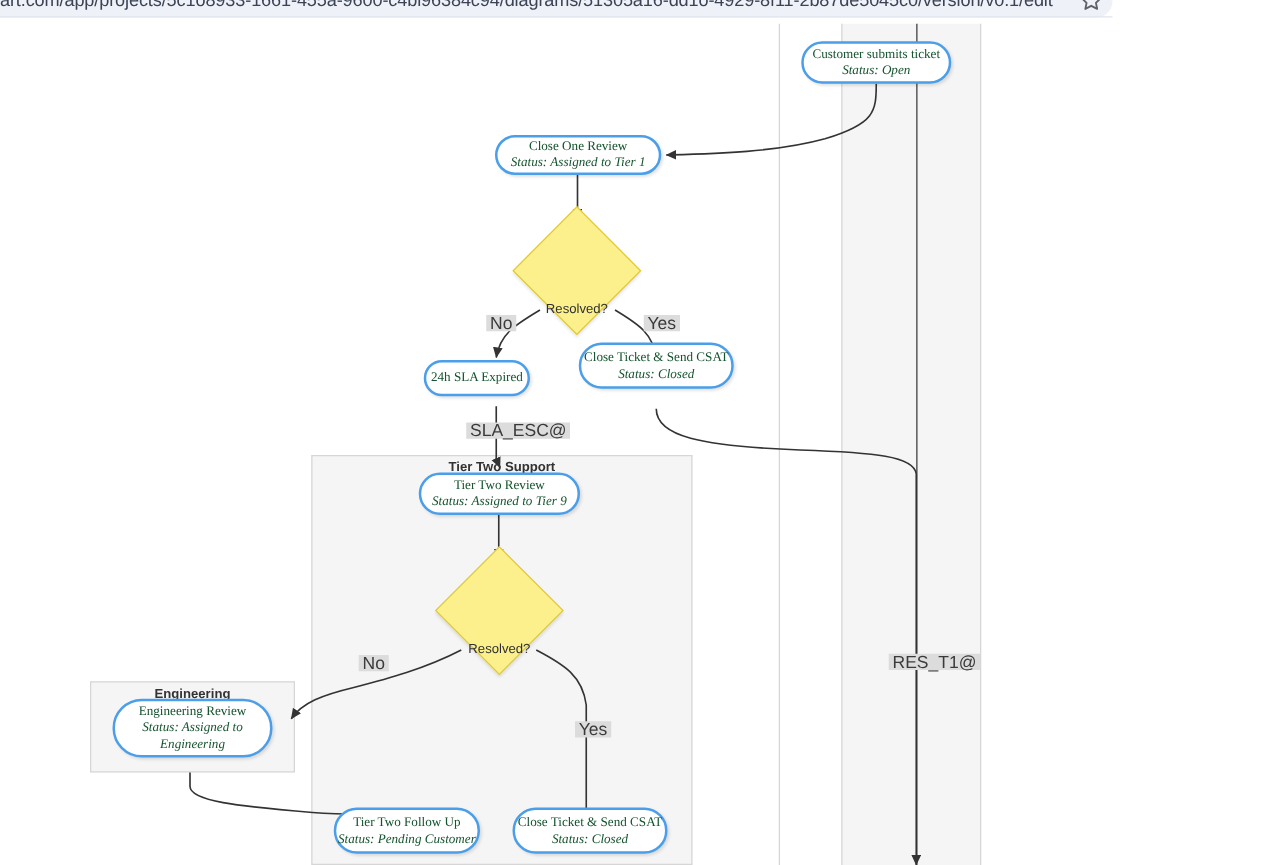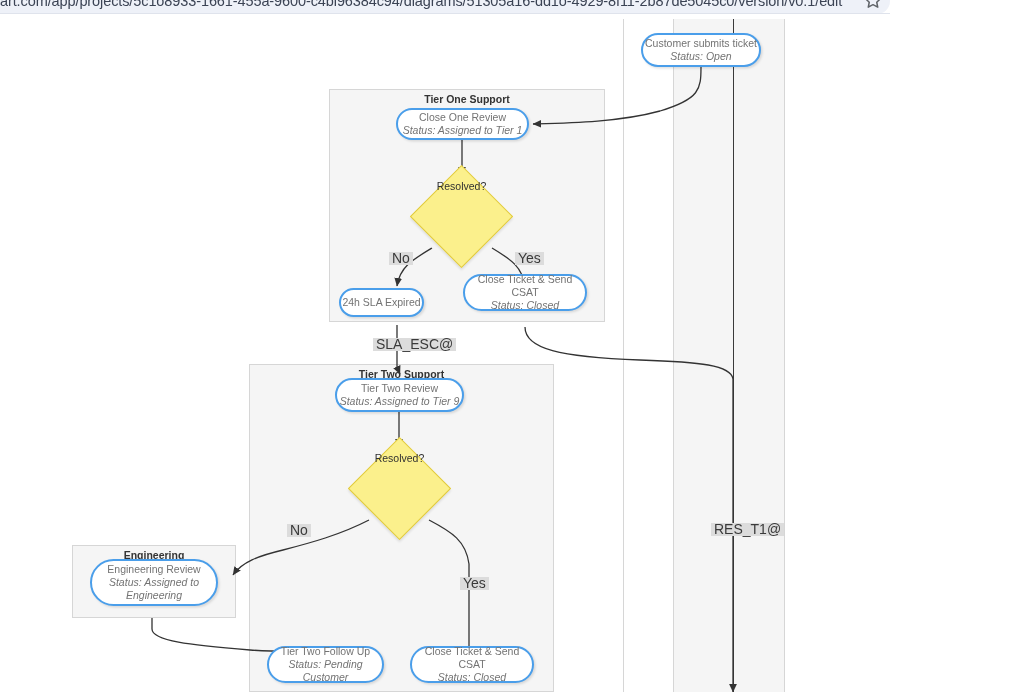--- a/index.html
+++ b/index.html
@@ -70,30 +70,31 @@
   .node {
     position: absolute;
     background: #ffffff;
     border: 2px solid #4a9eea;
     border-radius: 22px;
     display: flex;
     flex-direction: column;
     align-items: center;
     justify-content: center;
     text-align: center;
-    color: #737373;
+    color: #14532d;
     box-shadow: 1.5px 1.5px 2.5px rgba(0,0,0,0.12);
+    font-family: Liberation Serif, serif;
   }
   .node .t1 { font-size: 10.5px; line-height: 13px; }
   .node .t2 { font-size: 10.5px; line-height: 13px; font-style: italic; }
 
   
   .diamond {
     position: absolute;
-    display: flex; align-items: flex-start; justify-content: center;
+    display: flex; align-items: flex-end; justify-content: center;
   }
   .diamond .shape {
     position: absolute; left: 0; top: 0;
     width: 100%; height: 100%;
     background: #fbf08c;
     border: 1.5px solid #e0c93a;
     transform: rotate(45deg);
     box-shadow: 1.5px 1.5px 2.5px rgba(0,0,0,0.10);
   }
   .diamond .dlabel {
@@ -128,23 +129,20 @@
       <polygon points="12,3 15,9.5 22,10.2 17,15 18.3,21.5 12,18.2 5.7,21.5 7,15 2,10.2 9,9.5"></polygon>
     </svg>
   </div>
 
   <div class="canvas">
 
     <div class="group" style="left:673px; top:-12px; width:112px; height:691px;">
       
     </div>
 
-    <div class="group" style="left:329px; top:70px; width:276px; height:233px;">
-      <div class="group-label">Tier One Support</div>
-    </div>
 
     <div class="group" style="left:249px; top:345px; width:305px; height:328px;">
       <div class="group-label">Tier Two Support</div>
     </div>
 
     <div class="group" style="left:72px; top:526px; width:164px; height:73px;">
       <div class="group-label">Engineering</div>
     </div>
 
     <div style="position:absolute;left:733px;top:-12px;width:1px;height:691px;background:#3a3a3a;"></div>

